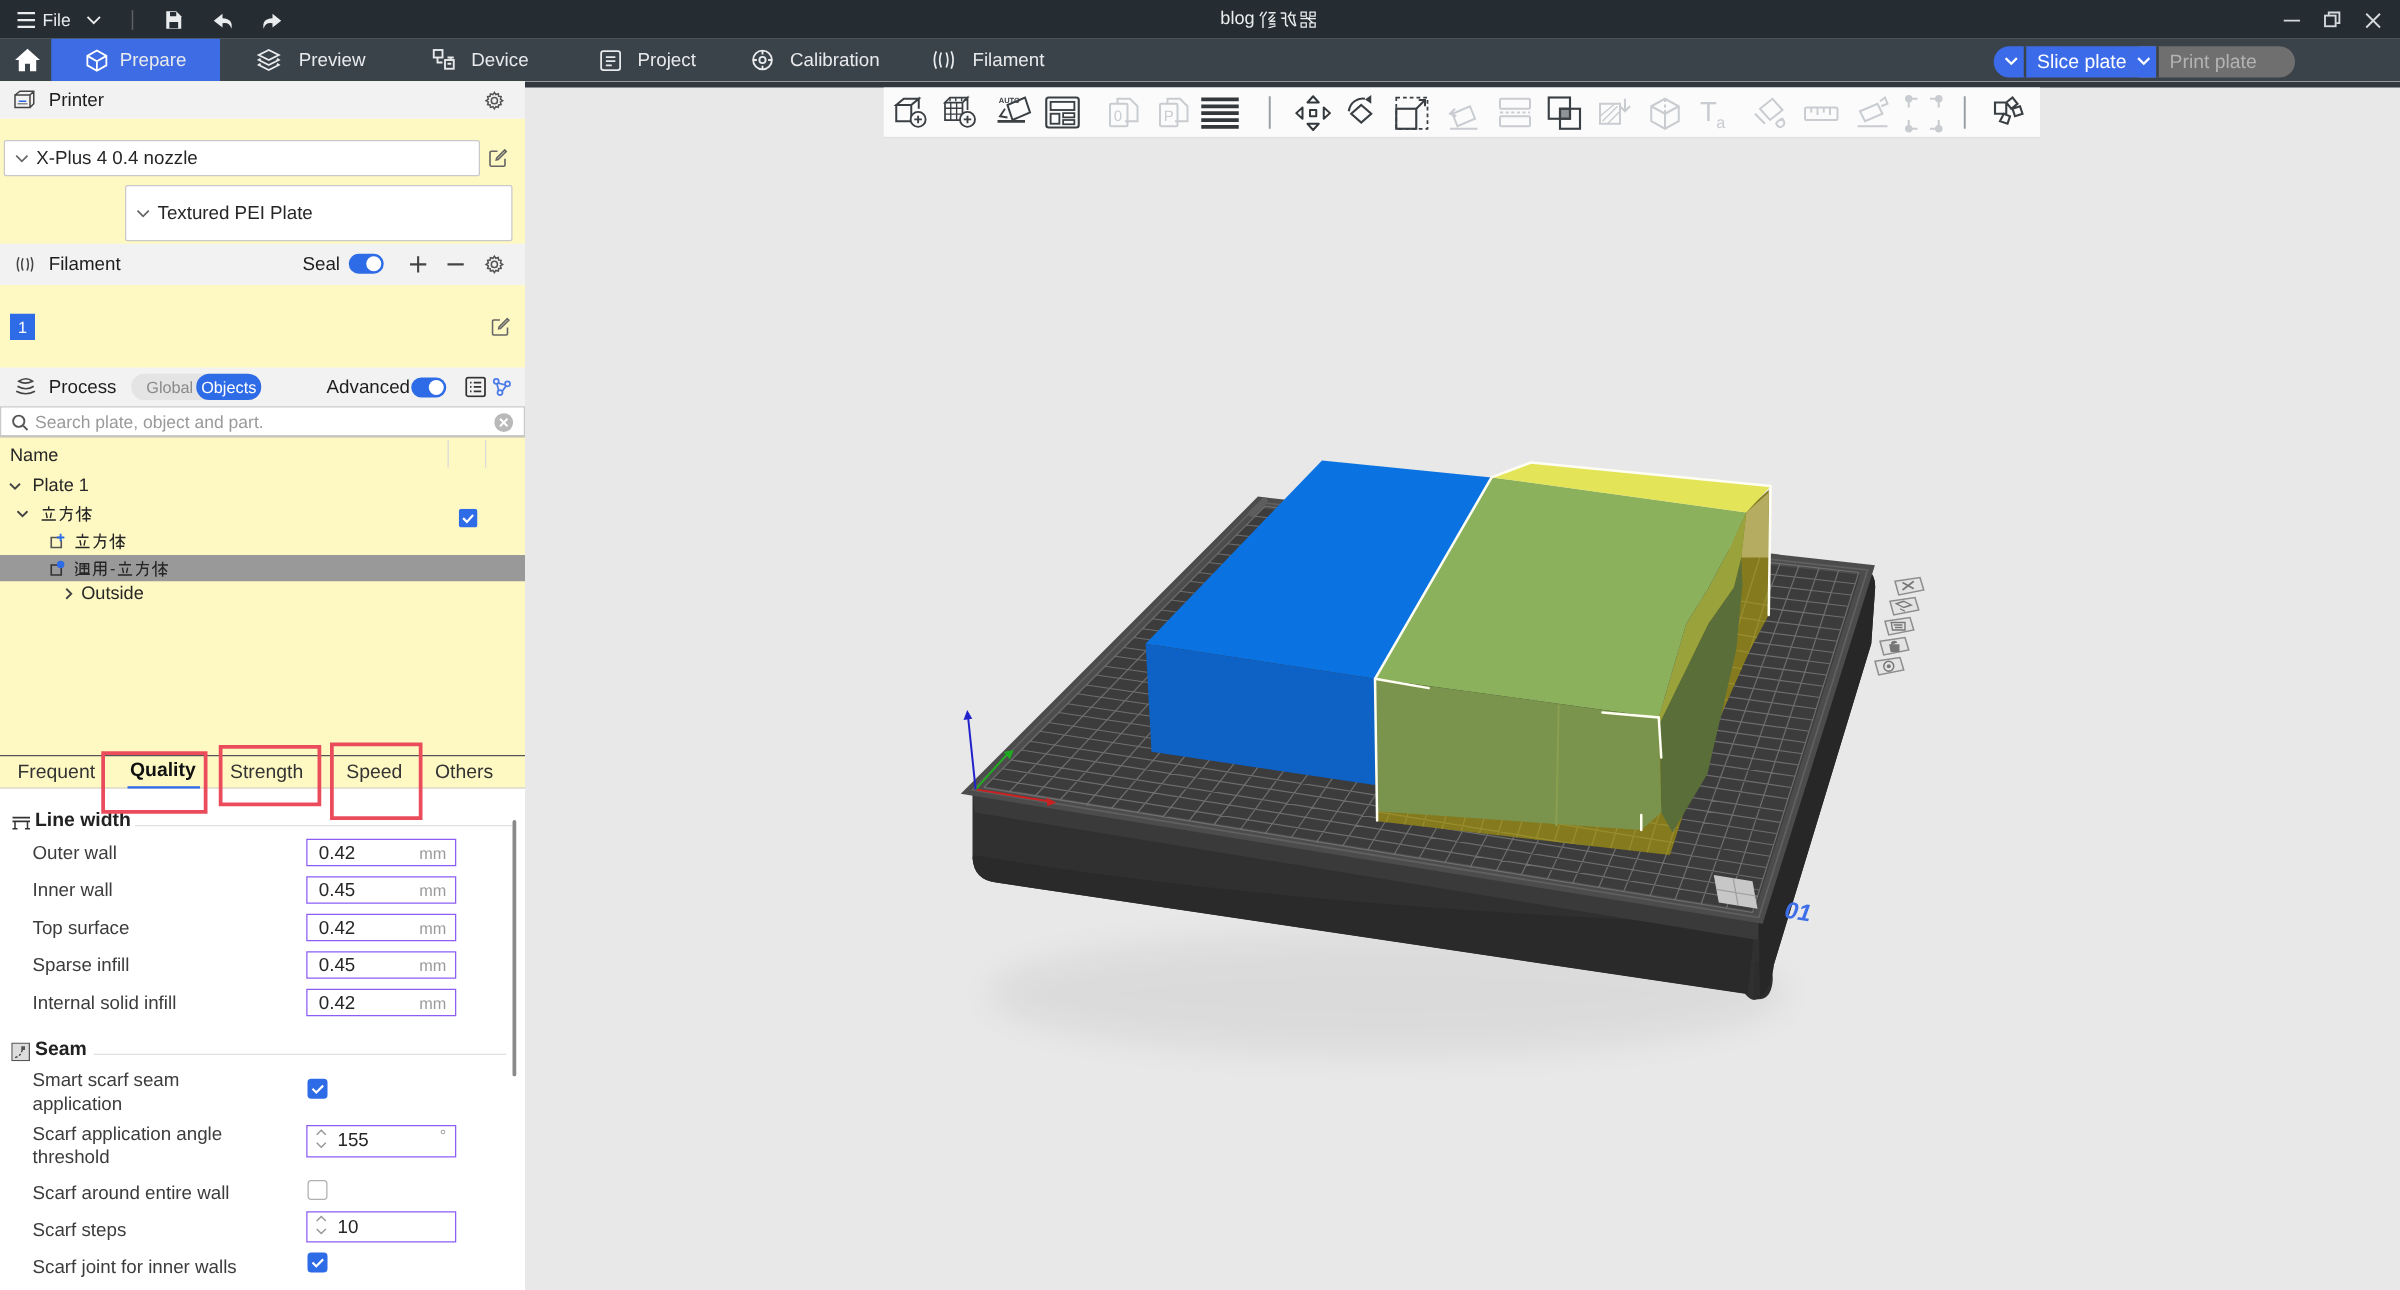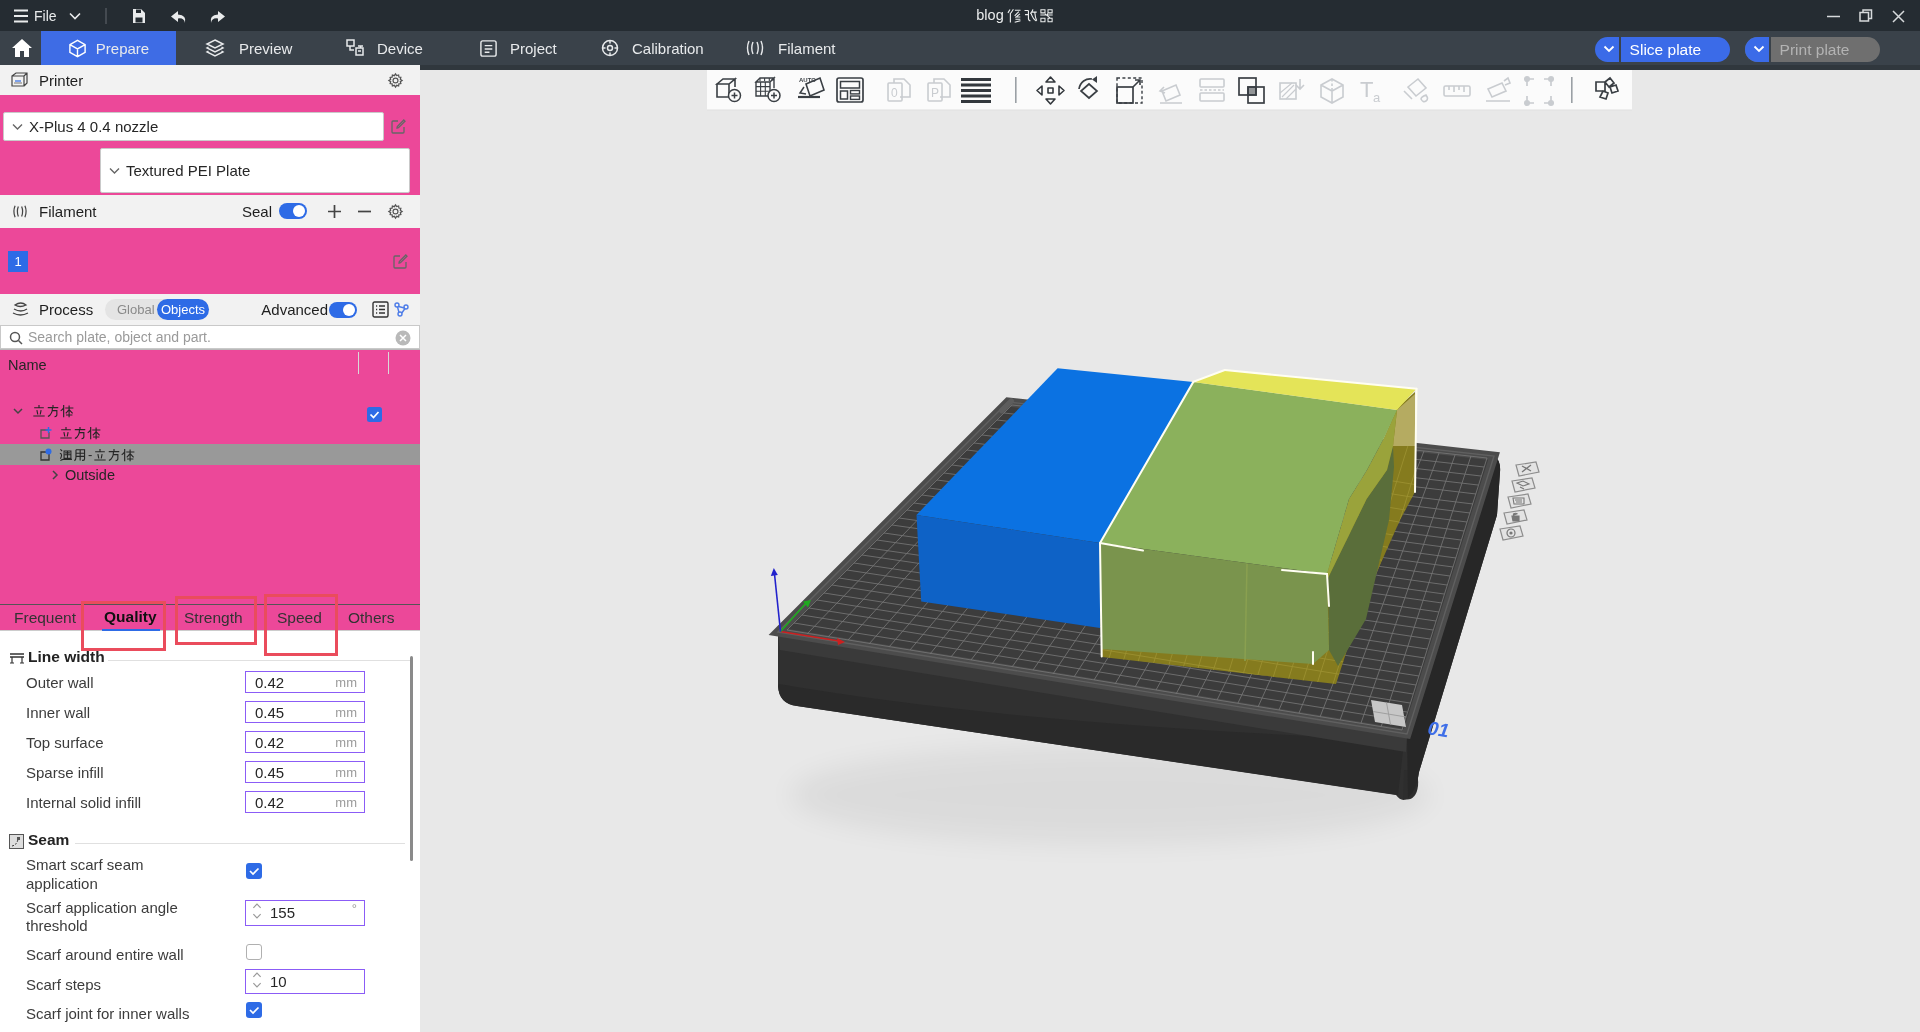--- a/index.html
+++ b/index.html
@@ -8,21 +8,21 @@
 .abs{position:absolute;}
 
 #topbar{position:absolute;left:0;top:0;width:1920px;height:31px;background:#252c32;color:#e9ebec;}
 #topbar svg{display:block;}
 #title{position:absolute;left:0;right:0;top:0;height:31px;text-align:center;line-height:31px;font-size:14.5px;color:#eceeee;}
 
 #tabrow{position:absolute;left:0;top:31px;width:1920px;height:34px;background:#3a424a;color:#e8eaec;font-size:15px;}
 .tab{position:absolute;top:0;height:34px;display:flex;align-items:center;gap:9px;color:#e8eaec;}
 #tab-prepare{left:41px;width:135px;background:#3e6ce5;justify-content:center;}
 
-#panel{position:absolute;left:0;top:65px;width:420px;height:967px;background:#ec4899;color:#262626;}
+#panel{position:absolute;left:0;top:65px;width:420px;height:967px;background:#fef9c3;color:#262626;}
 .sechead{position:absolute;left:0;width:420px;height:30px;background:#f2f2f2;display:flex;align-items:center;font-size:15px;color:#1e1e1e;}
 .combo{position:absolute;border:1px solid #c9c9c9;border-radius:2px;background:#fff;display:flex;align-items:center;font-size:15px;color:#262626;}
 .chev{flex:0 0 auto;margin:0 6px 0 8px;}
 .gear{position:absolute;}
 label.fl{font-size:15px;color:#262626;position:absolute;margin-top:36px;}
 
 .tog{position:absolute;width:28px;height:16px;border-radius:8px;background:#2e6be6;}
 .tog:after{content:"";position:absolute;right:2px;top:2px;width:12px;height:12px;border-radius:50%;background:#fff;}
 
 #tree{position:absolute;left:0;top:284px;width:420px;height:256px;border-top:1px solid #b9b9b9;border-bottom:1px solid #555;font-size:14.5px;}
@@ -144,21 +144,21 @@
     <span>Filament</span>
   </div>
 
   <div class="abs" style="left:1595px;top:6px;width:135px;height:25px;border-radius:13px;background:#3b6be8;color:#fff;">
     <svg class="abs" style="left:8px;top:8px" width="12" height="9" viewBox="0 0 12 9" fill="none" stroke="#fff" stroke-width="1.8">
         <path d="M1.5,1.5l4.5,4.5l4.5,-4.5"></path>
       </svg>
     <div class="abs" style="left:24px;top:0;width:2px;height:25px;background:#3a424a"></div>
     <div class="abs" style="left:26px;top:3.5px;font-size:15.5px;">&nbsp;&nbsp;Slice plate</div>
   </div>
-  <div class="abs" style="left:1745px;top:6px;width:135px;height:25px;border-radius:13px;background:#6f6f6f;color:#b3b3b3;">
+  <div class="abs" style="left:1701px;top:6px;width:135px;height:25px;border-radius:13px;background:#6f6f6f;color:#b3b3b3;">
     <div class="abs" style="left:0;top:0;width:24px;height:25px;border-radius:13px 0 0 13px;background:#3b6be8;"></div>
     <svg class="abs" style="left:8px;top:8px" width="12" height="9" viewBox="0 0 12 9" fill="none" stroke="#fff" stroke-width="1.8">
         <path d="M1.5,1.5l4.5,4.5l4.5,-4.5"></path>
       </svg>
     <div class="abs" style="left:24px;top:0;width:2px;height:25px;background:#3a424a"></div>
     <div class="abs" style="left:26px;top:3.5px;font-size:15.5px;">&nbsp;&nbsp;Print plate</div>
   </div>
 </div>
 
 <div id="panel">
@@ -249,20 +249,26 @@
         <path d="M5,5l6,6M11,5l-6,6" stroke="#fff" stroke-width="1.5"></path>
       </svg>
   </div>
 
   <div id="tree">
     <div class="trow" style="top:6px;height:18px;">
         <span style="margin-left:8px;color:#262626;">Name</span>
       </div>
     <div class="abs" style="left:358px;top:2px;width:1px;height:22px;background:#d9d9d9;"></div>
     <div class="abs" style="left:388px;top:2px;width:1px;height:22px;background:#d9d9d9;"></div>
+    <div class="trow" style="top:28px;">
+      <svg style="margin-left:7px" width="10" height="7" viewBox="0 0 10 7" fill="none" stroke="#444" stroke-width="1.5">
+          <path d="M1,1l4,4l4,-4"></path>
+        </svg>
+      <span style="margin-left:9px;">Plate 1</span>
+    </div>
     <div class="trow" style="top:50px;">
       <svg style="margin-left:13px" width="10" height="7" viewBox="0 0 10 7" fill="none" stroke="#444" stroke-width="1.5">
           <path d="M1,1l4,4l4,-4"></path>
         </svg>
       <span style="margin-left:9px;display:inline-flex;gap:0px;">
           <svg width="14" height="14" viewBox="0 0 16 16">
             <use href="#g-li"></use>
           </svg>
           <svg width="14" height="14" viewBox="0 0 16 16">
             <use href="#g-fang"></use>

